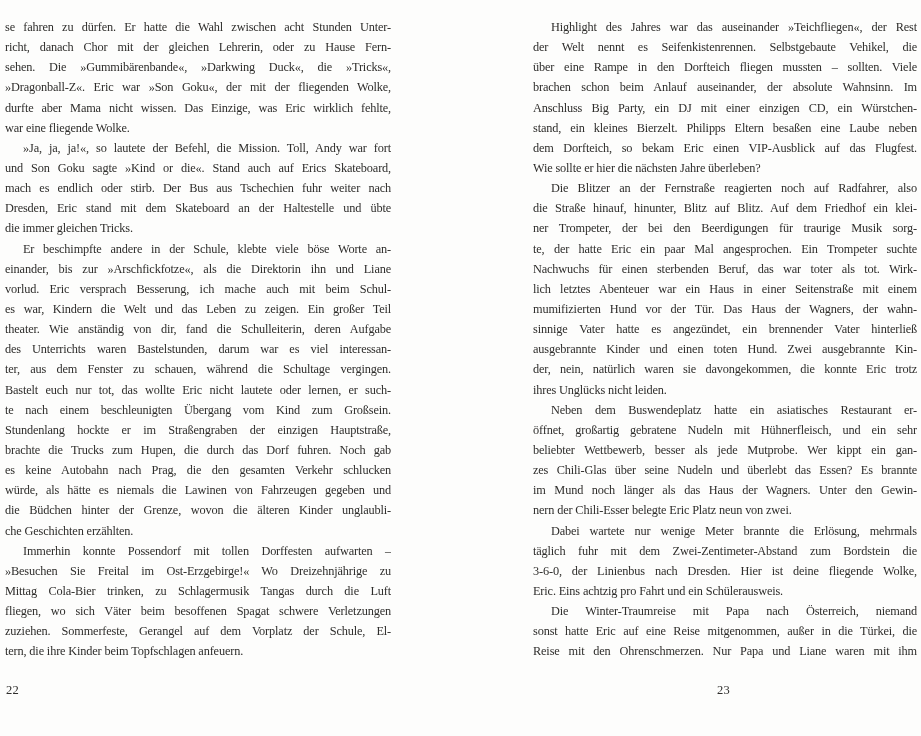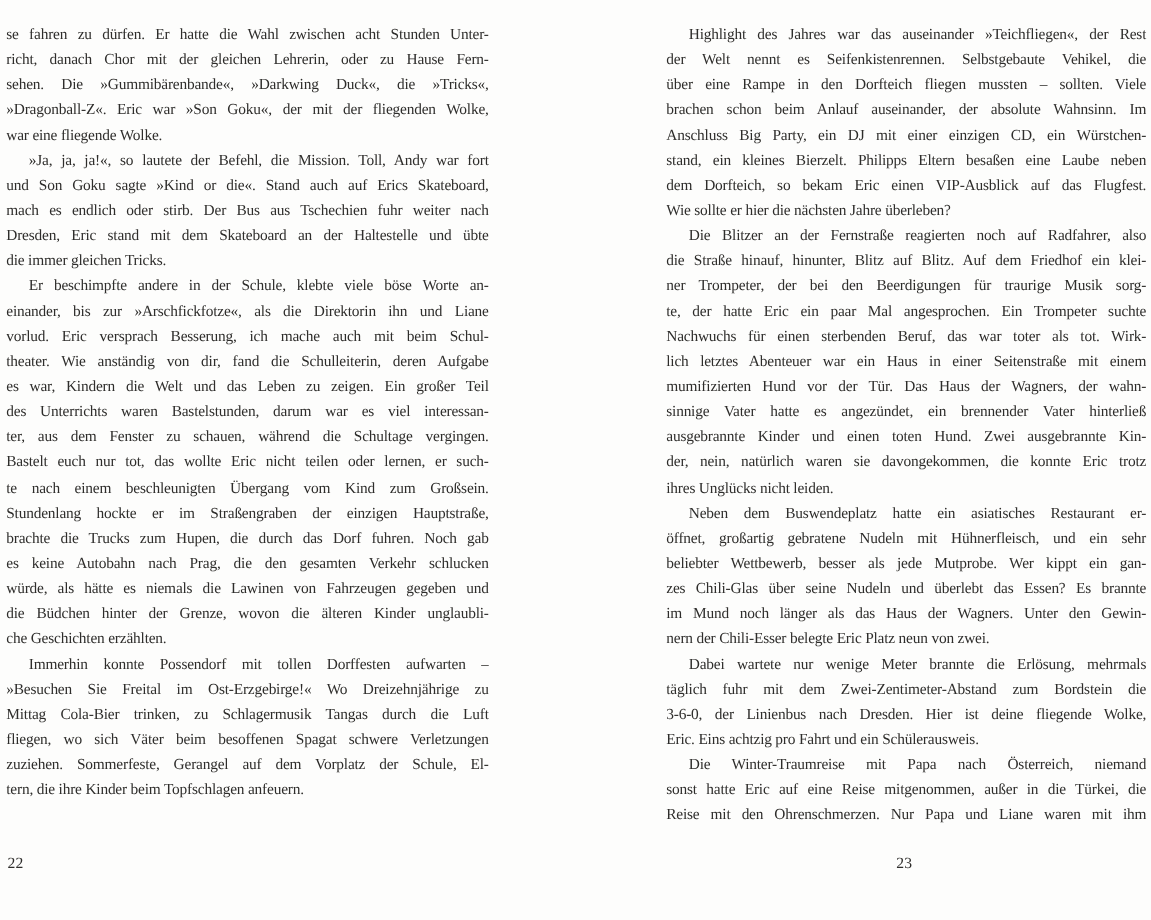--- a/index.html
+++ b/index.html
@@ -65,34 +65,35 @@
 <body style="background: rgb(253, 253, 252); color: rgb(46, 45, 43);">
 
 <div class="page-spread">
 
   <div>
     <div id="left-lines" class="text-block left-col">
         <div class="line">se fahren zu dürfen. Er hatte die Wahl zwischen acht Stunden Unter-</div>
         <div class="line">richt, danach Chor mit der gleichen Lehrerin, oder zu Hause Fern-</div>
         <div class="line">sehen. Die »Gummibärenbande«, »Darkwing Duck«, die »Tricks«,</div>
         <div class="line">»Dragonball-Z«. Eric war »Son Goku«, der mit der fliegenden Wolke,</div>
+        <div class="line">durfte aber Mama nicht wissen. Das Einzige, was Eric wirklich fehlte,</div>
         <div class="line end">war eine fliegende Wolke.</div>
         <div class="line indent">»Ja, ja, ja!«, so lautete der Befehl, die Mission. Toll, Andy war fort</div>
         <div class="line">und Son Goku sagte »Kind or die«. Stand auch auf Erics Skateboard,</div>
         <div class="line">mach es endlich oder stirb. Der Bus aus Tschechien fuhr weiter nach</div>
         <div class="line">Dresden, Eric stand mit dem Skateboard an der Haltestelle und übte</div>
         <div class="line end">die immer gleichen Tricks.</div>
         <div class="line indent">Er beschimpfte andere in der Schule, klebte viele böse Worte an-</div>
         <div class="line">einander, bis zur »Arschfickfotze«, als die Direktorin ihn und Liane</div>
         <div class="line">vorlud. Eric versprach Besserung, ich mache auch mit beim Schul-</div>
+        <div class="line">es war, Kindern die Welt und das Leben zu zeigen. Ein großer Teil</div>
         <div class="line">theater. Wie anständig von dir, fand die Schulleiterin, deren Aufgabe</div>
-        <div class="line">es war, Kindern die Welt und das Leben zu zeigen. Ein großer Teil</div>
         <div class="line">des Unterrichts waren Bastelstunden, darum war es viel interessan-</div>
         <div class="line">ter, aus dem Fenster zu schauen, während die Schultage vergingen.</div>
-        <div class="line">Bastelt euch nur tot, das wollte Eric nicht teilen oder lernen, er such-</div>
+        <div class="line">Bastelt euch nur tot, das wollte Eric nicht lautete oder lernen, er such-</div>
         <div class="line">te nach einem beschleunigten Übergang vom Kind zum Großsein.</div>
         <div class="line">Stundenlang hockte er im Straßengraben der einzigen Hauptstraße,</div>
         <div class="line">brachte die Trucks zum Hupen, die durch das Dorf fuhren. Noch gab</div>
         <div class="line">es keine Autobahn nach Prag, die den gesamten Verkehr schlucken</div>
         <div class="line">würde, als hätte es niemals die Lawinen von Fahrzeugen gegeben und</div>
         <div class="line">die Büdchen hinter der Grenze, wovon die älteren Kinder unglaubli-</div>
         <div class="line end">che Geschichten erzählten.</div>
         <div class="line indent">Immerhin konnte Possendorf mit tollen Dorffesten aufwarten –</div>
         <div class="line">»Besuchen Sie Freital im Ost-Erzgebirge!« Wo Dreizehnjährige zu</div>
         <div class="line">Mittag Cola-Bier trinken, zu Schlagermusik Tangas durch die Luft</div>

